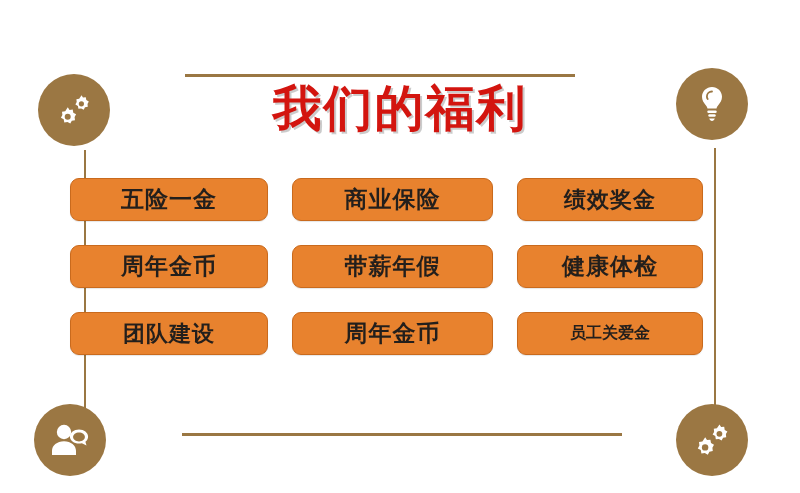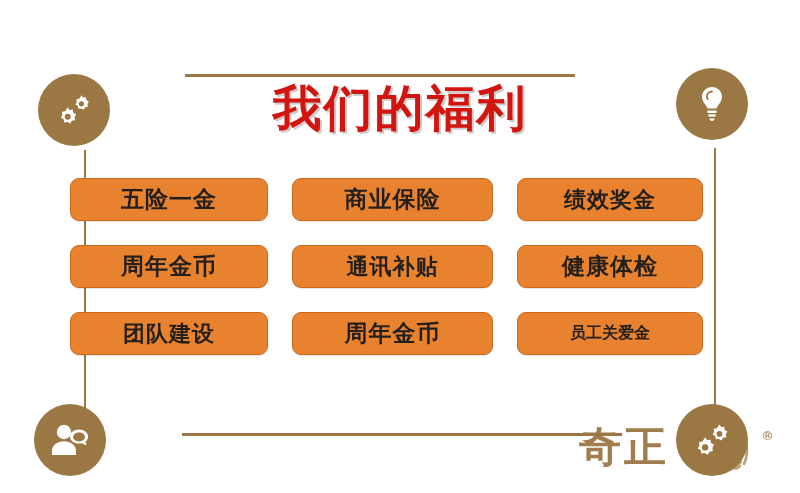--- a/index.html
+++ b/index.html
@@ -211,37 +211,23 @@
   </div>
 
   <div class="title">我们的福利</div>
 
   <div class="grid">
     <div class="chip">五险一金</div>
     <div class="chip">商业保险</div>
     <div class="chip c3">绩效奖金</div>
 
     <div class="chip">周年金币</div>
-    <div class="chip c3">通讯补贴</div>
+    <div class="chip">带薪年假</div>
 
     <div class="chip">健康体检</div>
     <div class="chip c3">团队建设</div>
 
     <div class="chip">周年金币</div>
     <div class="chip small">员工关爱金</div>
   </div>
 
-  <div class="watermark">
-    <div class="wm-hanzi">奇正</div>
-    <span class="wm-script">
-      <svg width="86" height="60" viewBox="0 0 86 60" aria-hidden="true">
-        <g fill="none" stroke="#b79a70" stroke-width="2.4" stroke-linecap="round">
-          <path d="M12 44c-6-4-9-12-5-18 3-5 10-5 13 0 3 6-1 14-7 20"></path>
-          <path d="M30 46c10 4 24 2 32-6"></path>
-          <path d="M52 20c-4 6-5 16-2 22 2 5 8 6 11 2"></path>
-          <path d="M66 14c3 8 3 20-1 28"></path>
-        </g>
-      </svg>
-    </span>
-    <span class="wm-reg">®</span>
-  </div>
 
 </div>
 
 </body></html>

